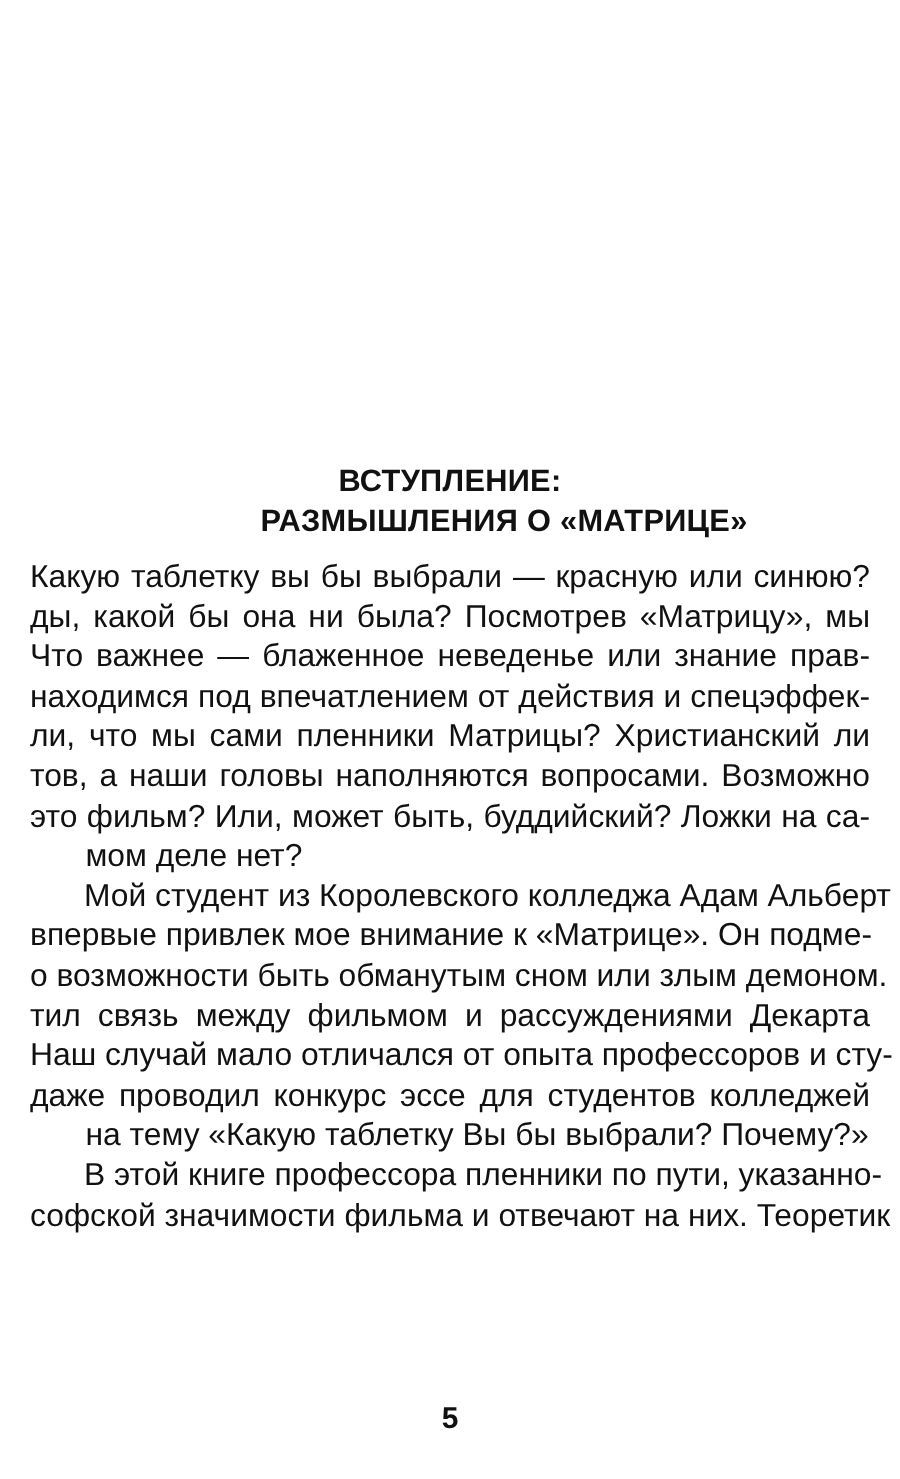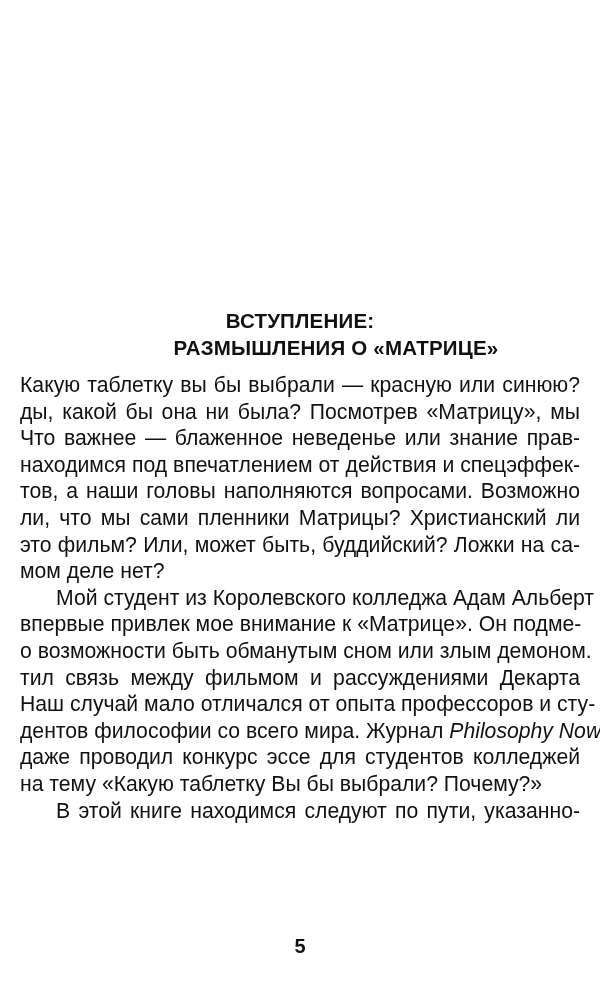--- a/index.html
+++ b/index.html
@@ -5,50 +5,50 @@
     html, body { margin: 0; padding: 0; background: #ffffff; }
     body { width: 600px; height: 986px; position: relative; overflow: hidden; color: #111111; }
     .page { position: absolute; left: 0; top: 0; width: 600px; height: 986px; }
     .title { position: absolute; left: 0; width: 600px; text-align: center;
       font-family: "Liberation Sans", sans-serif; font-weight: bold; font-size: 20.5px; letter-spacing: 0.2px; }
     .t1 { top: 309px; }
     .t2 { top: 336px; padding-left: 36px; }
     .body { position: absolute; left: 20px; top: 372px; width: 560px;
       font-family: "Liberation Sans", sans-serif; font-size: 21.2px; line-height: 26.6px; }
     .line { display: block; height: 26.6px; white-space: nowrap; text-align: justify; text-align-last: justify; }
-    .line.last { text-align-last: left; }
+    .line.last { text-align-last: left; margin-left: 37px; }
     .indent { text-indent: 36px; }
     .it { font-style: italic; }
     .pagenum { position: absolute; left: 0; width: 600px; top: 935px; text-align: center;
       font-family: "Liberation Sans", sans-serif; font-weight: bold; font-size: 20px; }
   </style>
 </head>
 <body>
 
 <div class="page">
   <div class="title t1">ВСТУПЛЕНИЕ:</div>
   <div class="title t2">РАЗМЫШЛЕНИЯ О «МАТРИЦЕ»</div>
 
   <div class="body">
 
     <span class="line">Какую таблетку вы бы выбрали — красную или синюю?</span>
     <span class="line">ды, какой бы она ни была? Посмотрев «Матрицу», мы</span>
     <span class="line">Что важнее — блаженное неведенье или знание прав-</span>
     <span class="line">находимся под впечатлением от действия и спецэффек-</span>
+    <span class="line">ли, что мы сами пленники Матрицы? Христианский ли</span>
     <span class="line">тов, а наши головы наполняются вопросами. Возможно</span>
-    <span class="line">ли, что мы сами пленники Матрицы? Христианский ли</span>
     <span class="line">это фильм? Или, может быть, буддийский? Ложки на са-</span>
     <span class="line last">мом деле нет?</span>
 
     <span class="line indent">Мой студент из Королевского колледжа Адам Альберт</span>
     <span class="line">впервые привлек мое внимание к «Матрице». Он подме-</span>
     <span class="line">о возможности быть обманутым сном или злым демоном.</span>
     <span class="line">тил связь между фильмом и рассуждениями Декарта</span>
     <span class="line">Наш случай мало отличался от опыта профессоров и сту-</span>
-    <span class="line"><span>дентов философии со всего мира. Журнал </span><span class="it">Philosophy Now</span></span>
     <span class="line">даже проводил конкурс эссе для студентов колледжей</span>
     <span class="line last">на тему «Какую таблетку Вы бы выбрали? Почему?»</span>
 
-    <span class="line indent">В этой книге находимся следуют по пути, указанно-</span>
+    <span class="line indent">В этой книге профессора пленники по пути, указанно-</span>
+    <span class="line">софской значимости фильма и отвечают на них. Теоретик</span>
   </div>
 
   <div class="pagenum">5</div>
 </div>
 
 </body></html>

